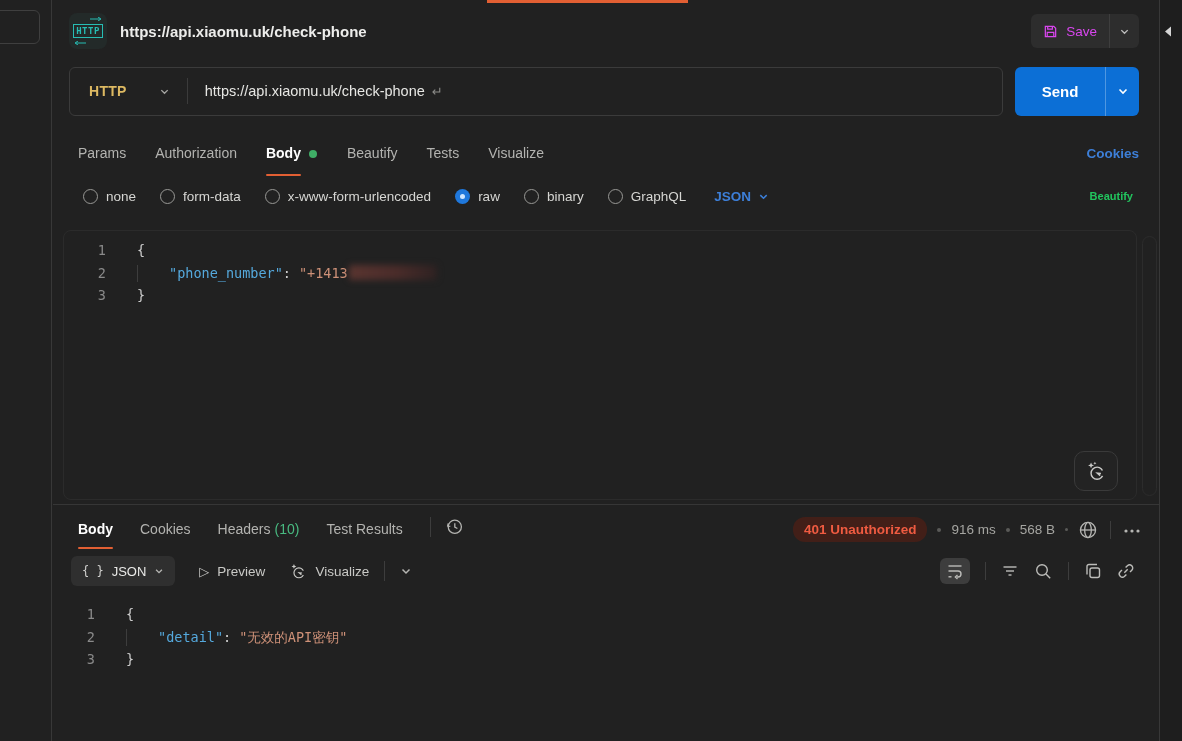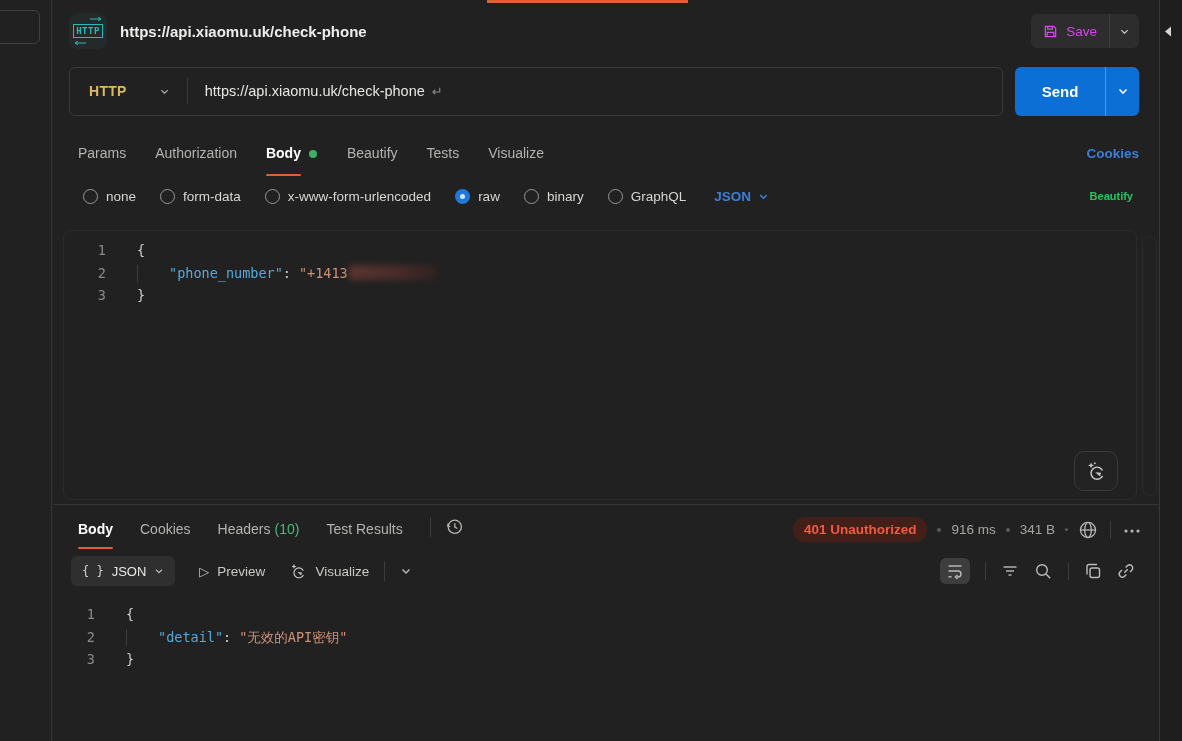--- a/index.html
+++ b/index.html
@@ -268,21 +268,21 @@
               <circle cx="9.8" cy="9.8" r="6.6"></circle>
               <path d="M9.8 6.2v3.9l2.6 1.4"></path>
               <path d="M3.2 6.3 2.6 9l2.7.4" stroke-width="1.2"></path>
             </svg>
         </div>
         <div class="resp-meta">
           <span class="status-badge">401 Unauthorized</span>
           <span class="meta-dot"></span>
           <span class="meta-text">916 ms</span>
           <span class="meta-dot"></span>
-          <span class="meta-text">341 B</span>
+          <span class="meta-text">568 B</span>
           <span class="meta-dot small"></span>
           <span class="globe-btn">
             <svg width="20" height="20" viewBox="0 0 18 18" fill="none" stroke="currentColor" stroke-width="1.2">
                 <circle cx="9" cy="9" r="6.8"></circle>
                 <ellipse cx="9" cy="9" rx="3" ry="6.8"></ellipse>
                 <path d="M2.2 9h13.6"></path>
               </svg>
           </span>
           <span class="meta-div"></span>
           <span class="more-btn">

